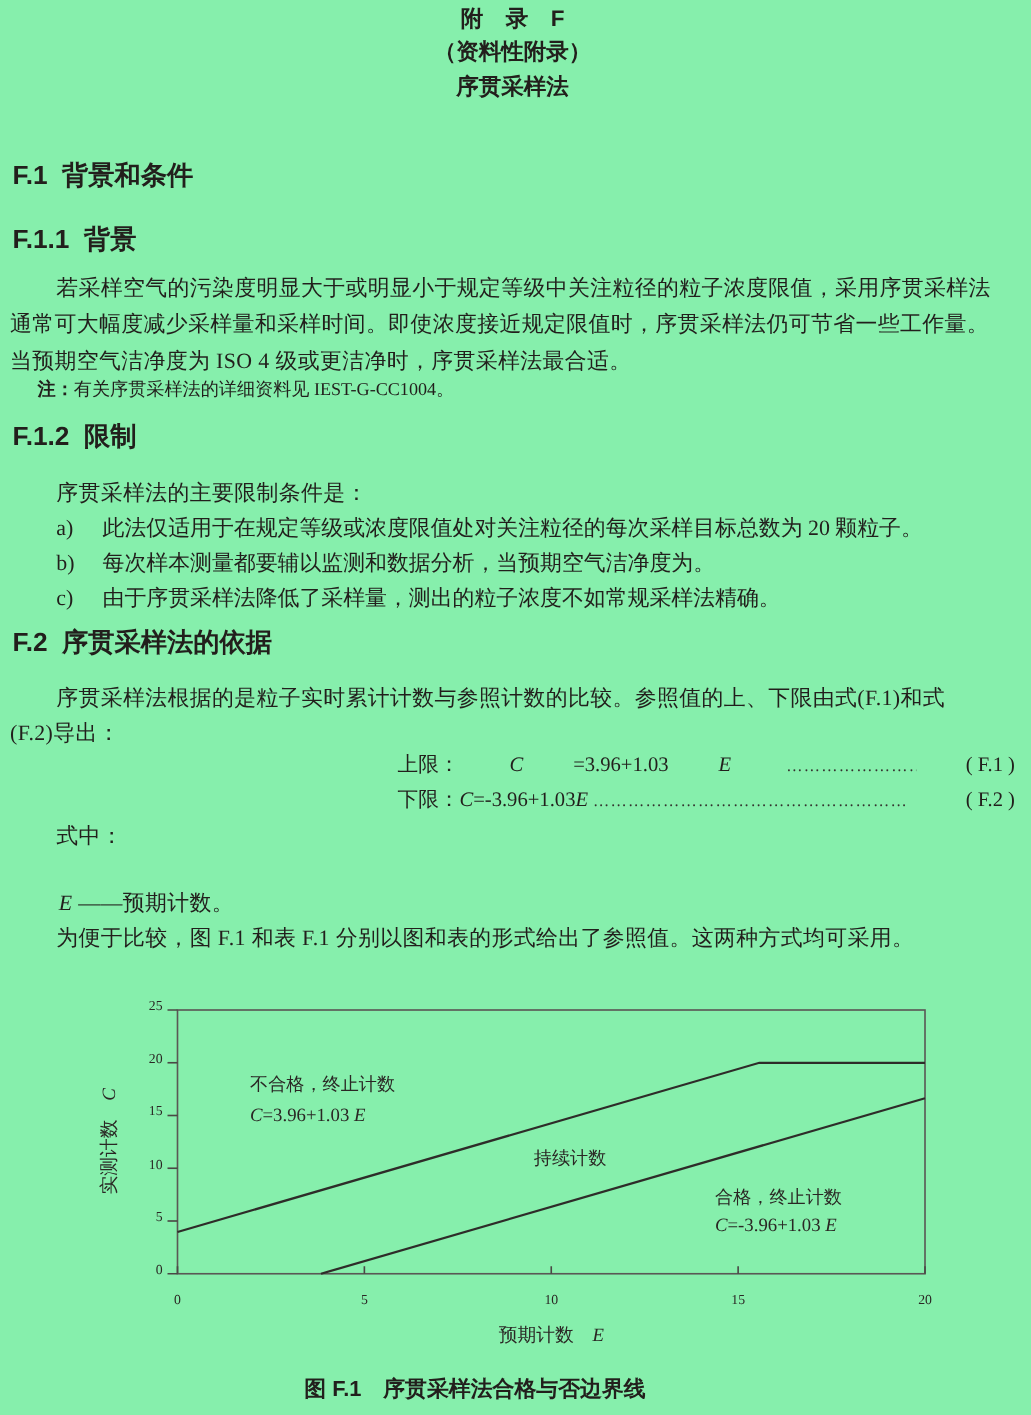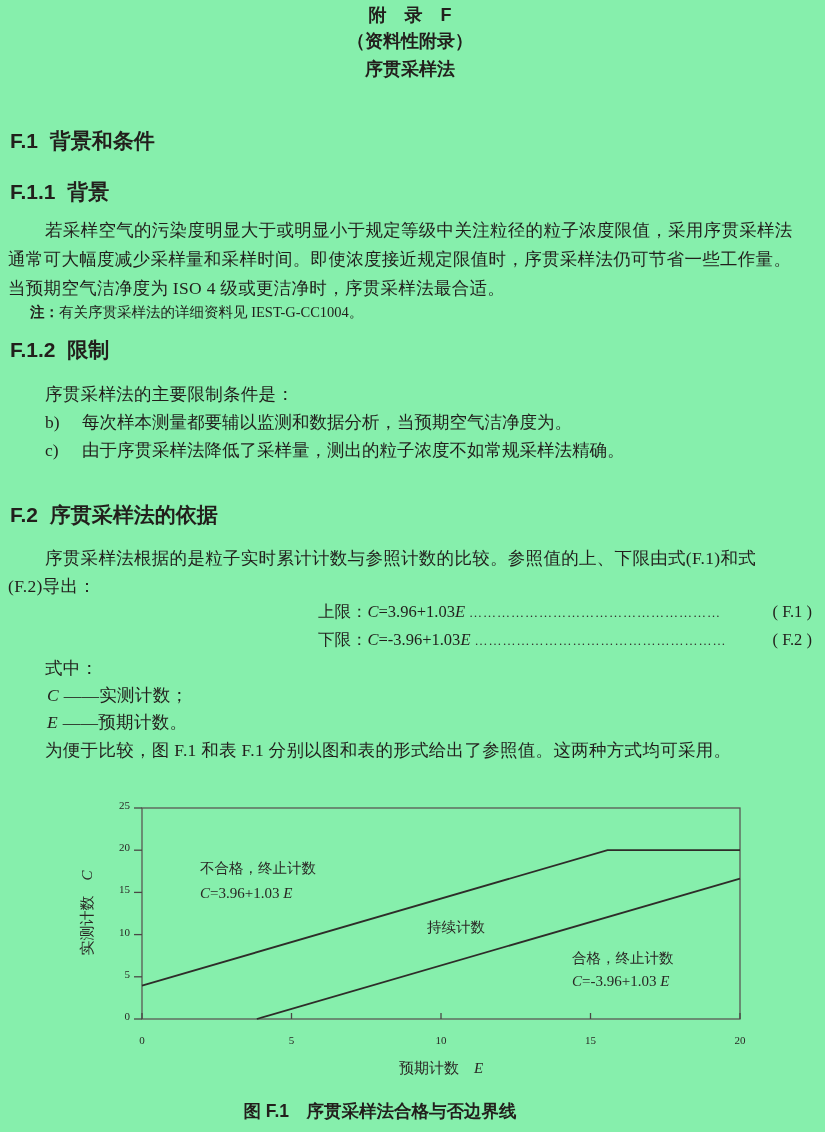--- a/index.html
+++ b/index.html
@@ -51,49 +51,49 @@
     <div class="body-line">通常可大幅度减少采样量和采样时间。即使浓度接近规定限值时，序贯采样法仍可节省一些工作量。</div>
     <div class="body-line">当预期空气洁净度为 ISO 4 级或更洁净时，序贯采样法最合适。</div>
   </div>
 
   <div class="abs note-line" style="top:303px;"><span class="note-label">注：</span><span>有关序贯采样法的详细资料见 IEST-G-CC1004。</span></div>
 
   <div class="abs heading" style="top:339px;">F.1.2  限制</div>
   <div class="abs body-line" style="left:45px;top:380px;">序贯采样法的主要限制条件是：</div>
 
   <div class="list" style="top:408px;">
+    <div class="list-row"><span class="list-marker">a)</span><span>此法仅适用于在规定等级或浓度限值处对关注粒径的每次采样目标总数为 20 颗粒子。</span></div>
     <div class="list-row"><span class="list-marker">b)</span><span>每次样本测量都要辅以监测和数据分析，当预期空气洁净度为。</span></div>
     <div class="list-row"><span class="list-marker">c)</span><span>由于序贯采样法降低了采样量，测出的粒子浓度不如常规采样法精确。</span></div>
   </div>
 
   <div class="abs heading" style="top:504px;">F.2  序贯采样法的依据</div>
   <div class="para" style="top:544px;">
     <div class="body-line indent" style="line-height:28px;">序贯采样法根据的是粒子实时累计计数与参照计数的比较。参照值的上、下限由式(F.1)和式</div>
     <div class="body-line" style="line-height:28px;">(F.2)导出：</div>
   </div>
 
-  <div class="eq-row" style="top:599px;">
+  <div class="eq-row" style="top:599px;gap:40px;">
     <span>上限：</span>
       <span class="var">C</span>
       <span>=3.96+1.03</span>
       <span class="var">E</span>
     <span class="eq-dots">………………………………………………</span>
     <span>( F.1 )</span>
   </div>
   <div class="eq-row" style="top:627px;">
     <span>下限：</span>
       <span class="var">C</span>
       <span>=-3.96+1.03</span>
       <span class="var">E</span>
     <span class="eq-dots">………………………………………………</span>
     <span>( F.2 )</span>
   </div>
 
   <div class="abs body-line" style="left:45px;top:654px;line-height:28px;">式中：</div>
-  <div class="abs body-line" style="left:47px;top:681px;line-height:28px;"><span class="var">C</span> <span>——实测计数；</span></div>
   <div class="abs body-line" style="left:47px;top:708px;line-height:28px;"><span class="var">E</span> <span>——预期计数。</span></div>
 
   <div class="abs body-line" style="left:45px;top:736px;line-height:28px;">为便于比较，图 F.1 和表 F.1 分别以图和表的形式给出了参照值。这两种方式均可采用。</div>
 
   <svg id="chart-svg" width="825" height="245" viewBox="0 0 825 245">
     <rect class="plot-border" x="142" y="18" width="598" height="211"></rect>
     <g id="ticks" class="tick">
         <line x1="142" y1="229" x2="142" y2="223"></line>
         <line x1="291.5" y1="229" x2="291.5" y2="223"></line>
         <line x1="441" y1="229" x2="441" y2="223"></line>

